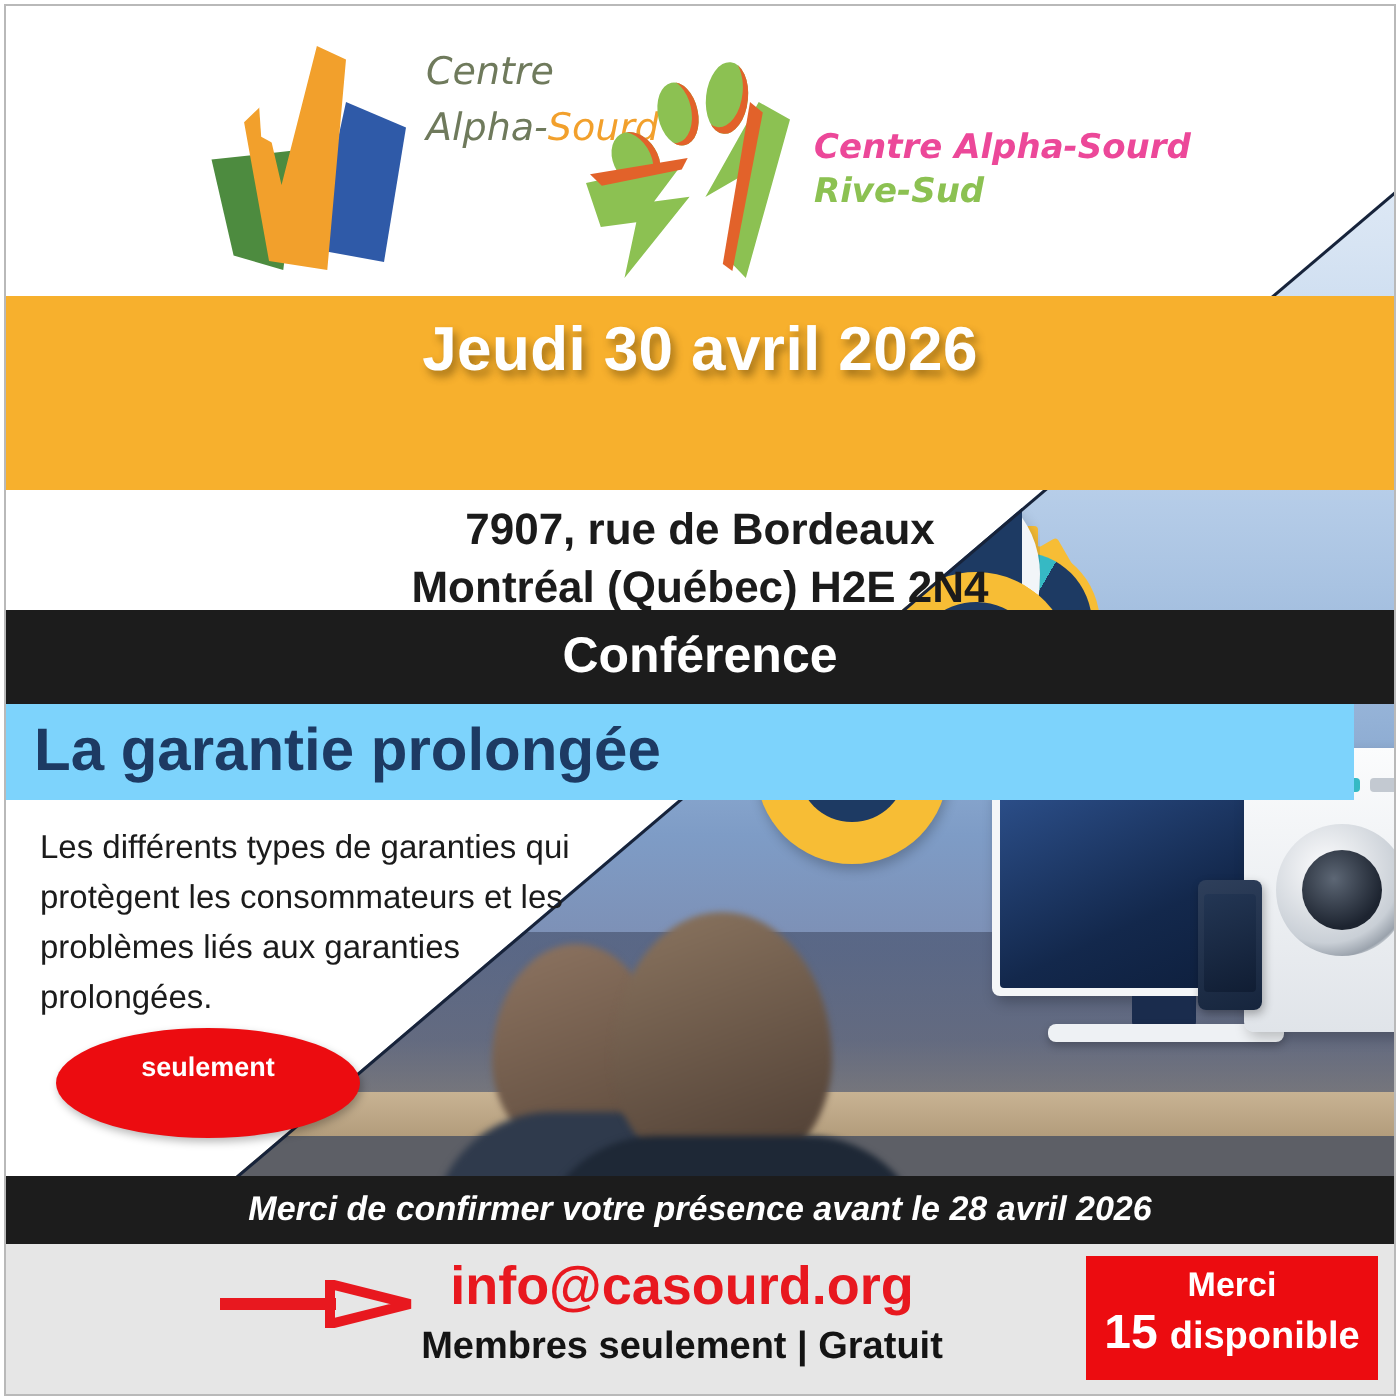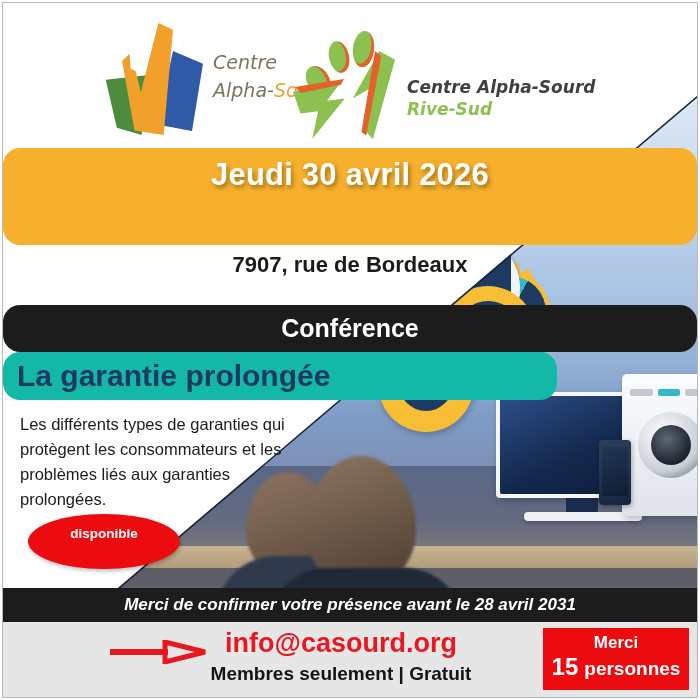--- a/index.html
+++ b/index.html
@@ -286,21 +286,21 @@
 
   
   #logo-bar {
     position: absolute;
     left: 3px; top: 3px;
     width: 694px; height: 145px;
   }
   .logo-block {
     position: absolute;
     display: flex;
-    align-items: center;
+    align-items: flex-start;
   }
   #logo-1 { left: 100px; top: 20px; }
   #logo-2 { left: 290px; top: 18px; }
 
   .mark-1 { position: relative; width: 100px; height: 108px; }
   .m1-green {
     position: absolute; left: 0; top: 52px;
     width: 46px; height: 60px;
     background: #4d8b3f;
     clip-path: polygon(6% 8%, 100% 0%, 84% 100%, 30% 88%);
@@ -372,28 +372,27 @@
   }
   .logo-text-2 {
     margin-left: 8px;
     margin-top: 42px;
     line-height: 1.3;
     font-family: "DejaVu Sans", sans-serif;
     font-style: italic;
     font-weight: bold;
     font-size: 17px;
   }
-  .logo-text-2 .l1 { color: #404040; }
+  .logo-text-2 .l1 { color: #ec4899; }
   .logo-text-2 .l2 { color: #8cc152; }
 
   
   .band {
     position: absolute;
     box-sizing: border-box;
-    border-radius: 17px;
   }
   #band-date {
     left: 3px; top: 148px;
     width: 694px; height: 97px;
     background: #f7b02d;
     text-align: center;
     padding-top: 6px;
   }
   #band-date .line {
     font-weight: bold;
@@ -423,22 +422,22 @@
     text-align: center;
   }
   #band-conference .line {
     font-weight: bold;
     font-size: 25px;
     color: #ffffff;
     line-height: 47px;
   }
   #band-title {
     left: 3px; top: 352px;
-    width: 554px; height: 48px;
-    background: #14b8a6;
+    width: 674px; height: 48px;
+    background: #7dd3fc;
   }
   #band-title .line {
     font-weight: bold;
     font-size: 30px;
     color: #1d3a63;
     line-height: 48px;
     padding-left: 14px;
     white-space: nowrap;
   }
   #desc {
@@ -636,57 +635,58 @@
       </div>
     </div>
   </div>
 
   <div class="band" id="band-date">
     <div class="line">Jeudi 30 avril 2026</div>
   </div>
 
   <div class="band" id="band-address">
     <div class="line">7907, rue de Bordeaux</div>
+    <div class="line">Montréal (Québec) H2E 2N4</div>
   </div>
 
   <div class="band" id="band-conference">
     <div class="line">Conférence</div>
   </div>
 
   <div class="band" id="band-title">
     <div class="line">La garantie prolongée</div>
   </div>
 
   <div id="desc">Les différents types de garanties qui protègent les consommateurs et les problèmes liés aux garanties prolongées.</div>
 
   <div id="lsq-badge">
-    <div>disponible</div>
+    <div>seulement</div>
   </div>
 
   <div id="band-rsvp">
-    <div class="line">Merci de confirmer votre présence avant le 28 avril 2031</div>
+    <div class="line">Merci de confirmer votre présence avant le 28 avril 2026</div>
   </div>
 
   <div id="footer"></div>
 
   <svg id="arrow" viewBox="0 0 100 24">
     <line x1="0" y1="12" x2="58" y2="12" stroke="#e8181f" stroke-width="6"></line>
     <polygon points="55,2 55,22 95,12" fill="none" stroke="#e8181f" stroke-width="5"></polygon>
   </svg>
 
   <div id="contact">
     <div id="email">info@casourd.org</div>
     <div id="terms">Membres seulement | Gratuit</div>
   </div>
 
   <div id="limit-box">
     <div class="lim-label">Merci</div>
     <div class="lim-row">
       <span class="lim-num">15</span>
-      <span class="lim-unit">personnes</span>
+      <span class="lim-unit">disponible</span>
     </div>
   </div>
 
   <div class="frame-line frame-top"></div>
   <div class="frame-line frame-left"></div>
   <div class="frame-line frame-right"></div>
   <div class="frame-line frame-bottom"></div>
 </div>
 
 </body></html>

